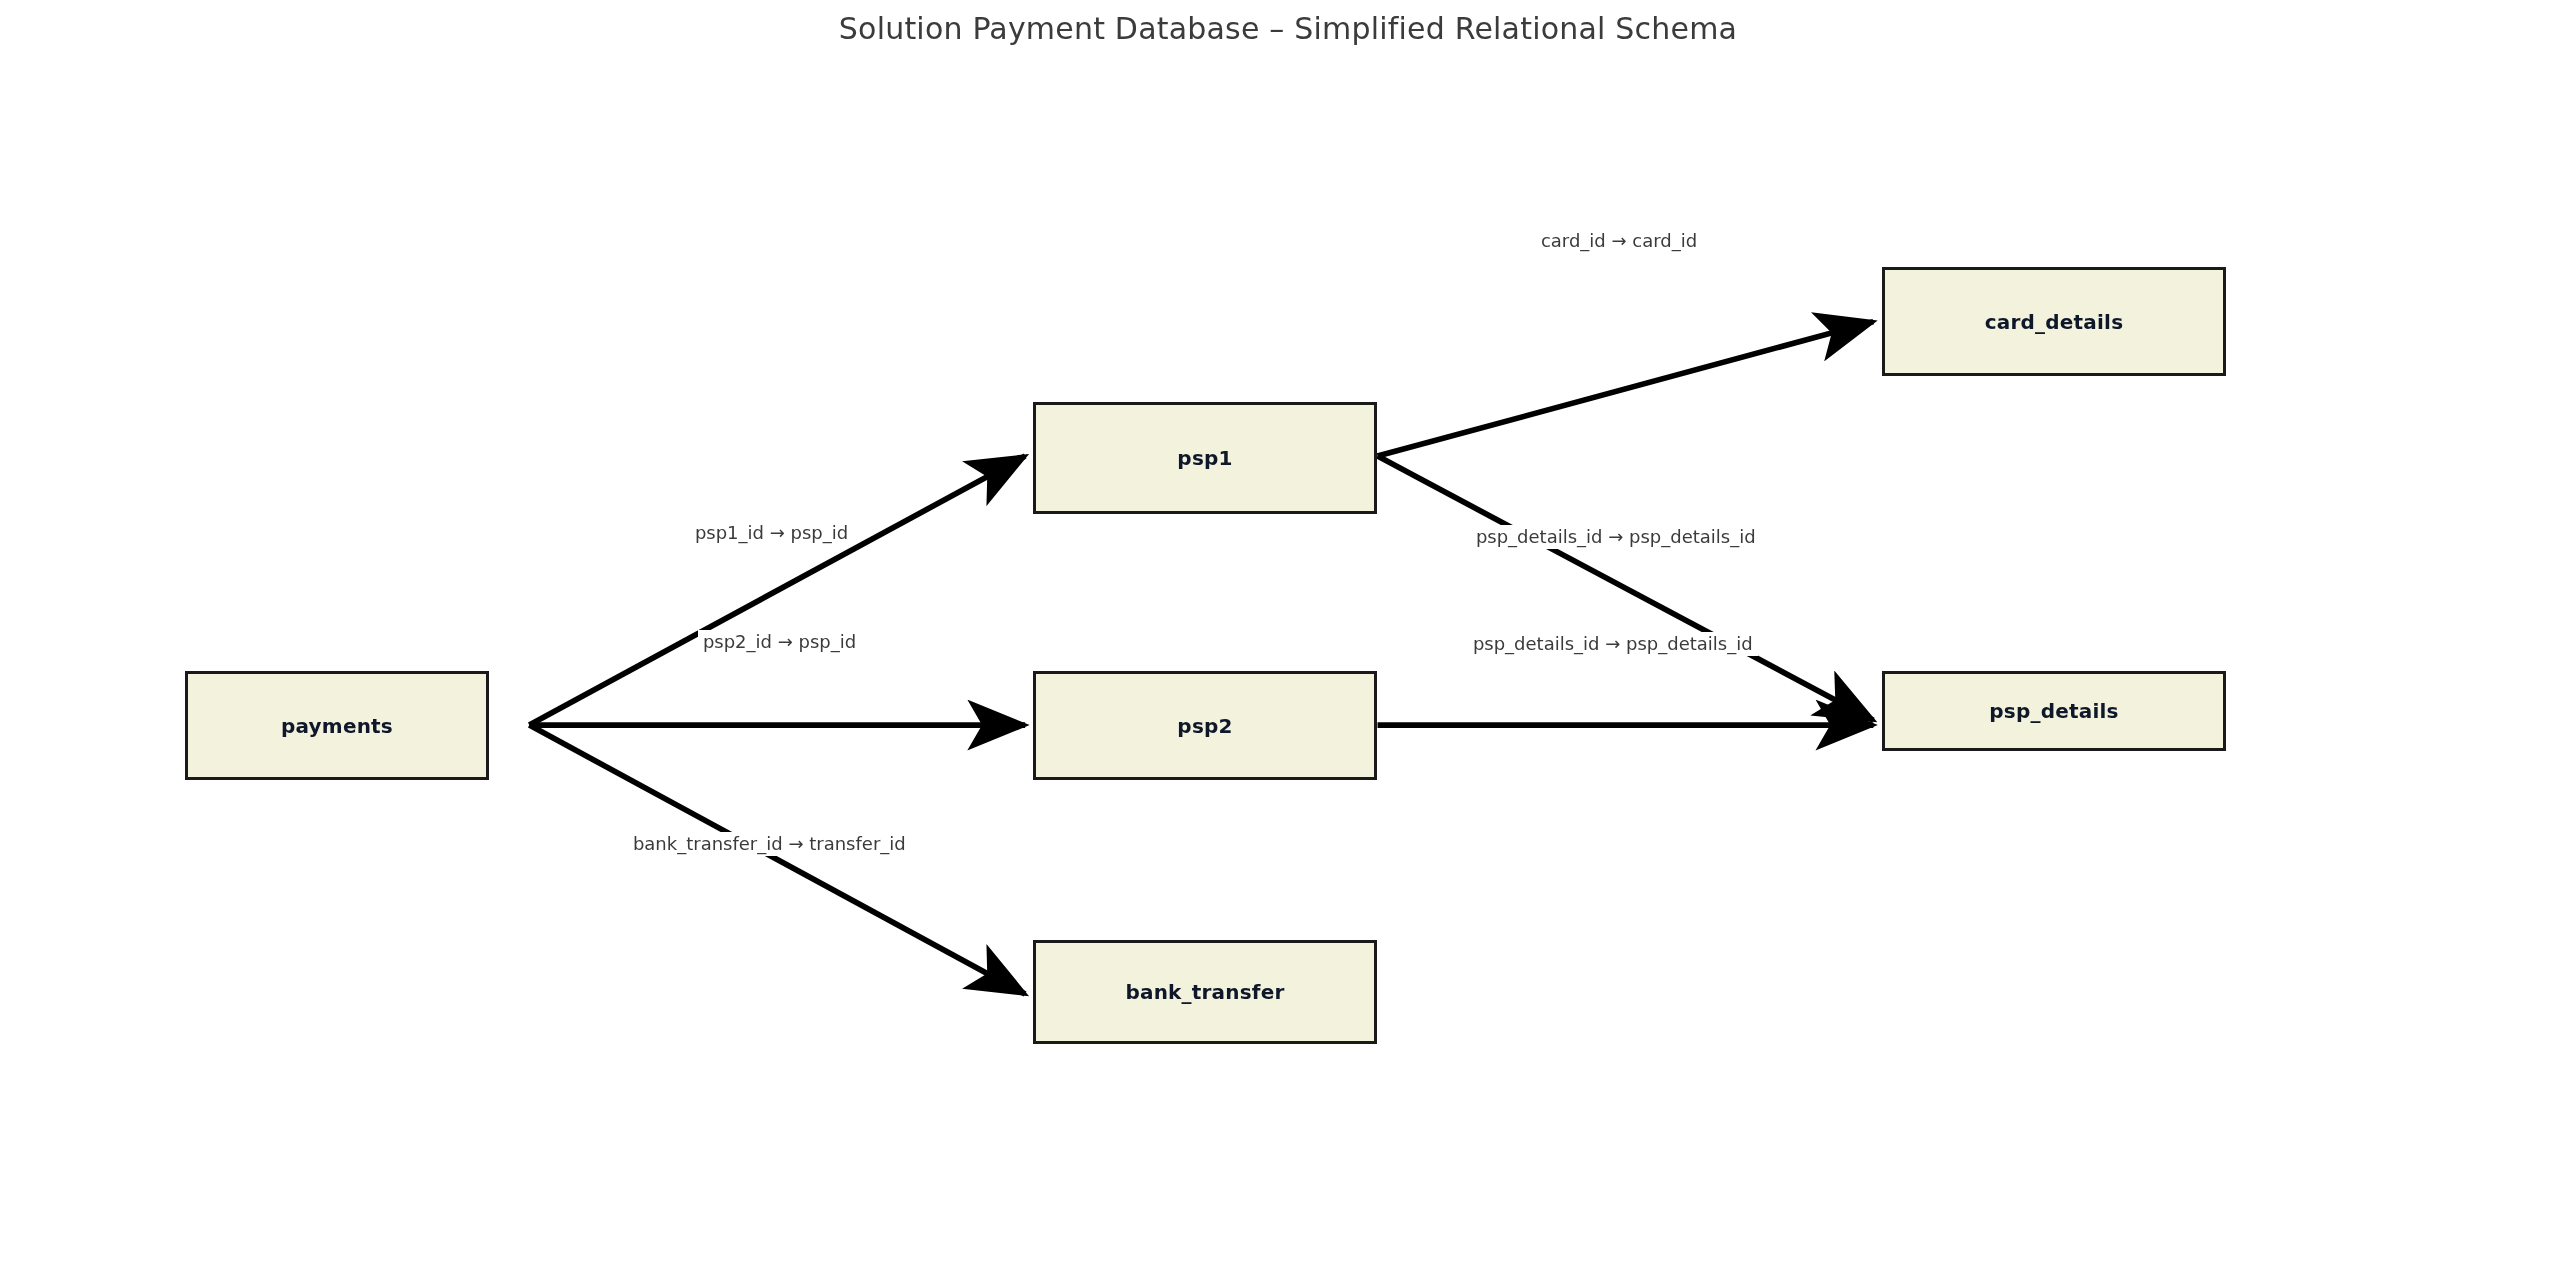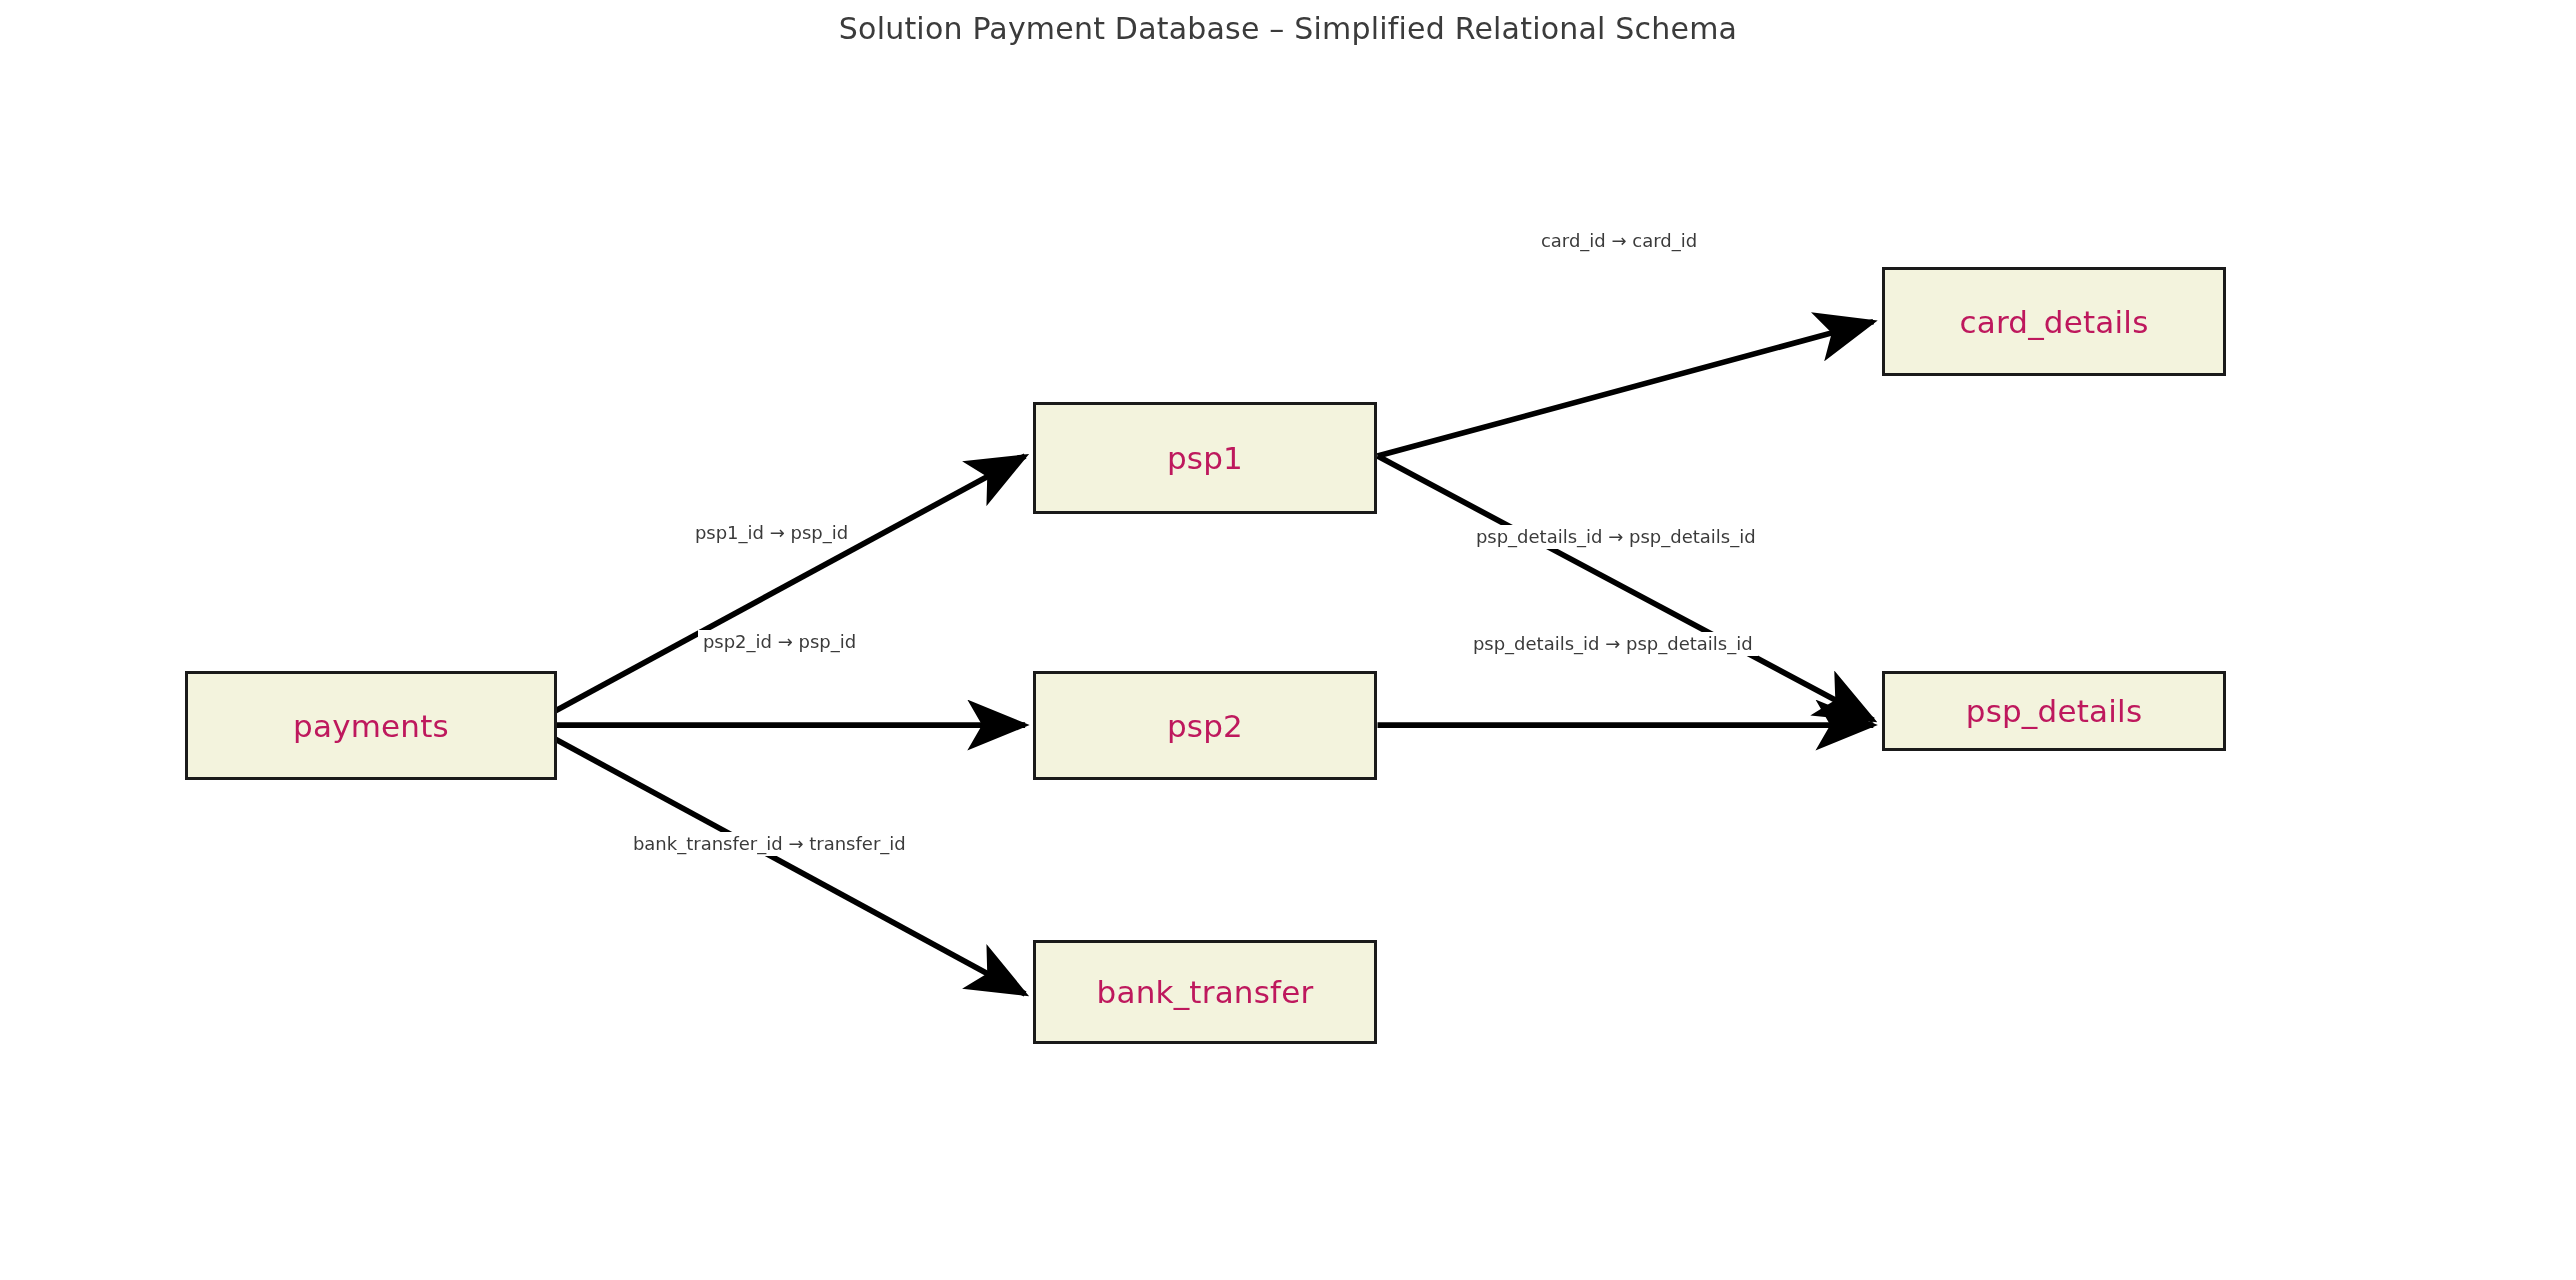--- a/index.html
+++ b/index.html
@@ -38,23 +38,23 @@
   .node {
     position: absolute;
     box-sizing: border-box;
     background: #f3f3dd;
     border: 3.2px solid #1a1a1a;
     display: flex;
     align-items: center;
     justify-content: center;
   }
   .node-label {
-    font-size: 31px;
-    font-weight: normal;
-    color: #be185d;
+    font-size: 20px;
+    font-weight: bold;
+    color: #0f172a;
     letter-spacing: 0.2px;
     white-space: nowrap;
   }
   .edge-label {
     position: absolute;
     font-size: 18px;
     color: #3b3b3b;
     background: #ffffff;
     white-space: nowrap;
     padding: 1.6px 4.9px;
@@ -93,21 +93,21 @@
   <div class="edge-label" style="left:698px; top:630px;">psp2_id → psp_id</div>
 
   <div class="edge-label" style="left:628px; top:792px;margin-top:40px;">bank_transfer_id → transfer_id</div>
 
   <div class="edge-label" style="left:1536px; top:229px;">card_id → card_id</div>
 
   <div class="edge-label" style="left:1471px; top:525px;">psp_details_id → psp_details_id</div>
 
   <div class="edge-label" style="left:1468px; top:632px;">psp_details_id → psp_details_id</div>
 
-  <div class="node" style="left:185px; top:671px; width:372px; height:109px;">
+  <div class="node" style="left:185px; top:671px; width:304px; height:109px;">
     <span class="node-label">payments</span>
   </div>
 
   <div class="node" style="left:1033px; top:402px; width:344px; height:112px;">
     <span class="node-label">psp1</span>
   </div>
 
   <div class="node" style="left:1033px; top:671px; width:344px; height:109px;">
     <span class="node-label">psp2</span>
   </div>

